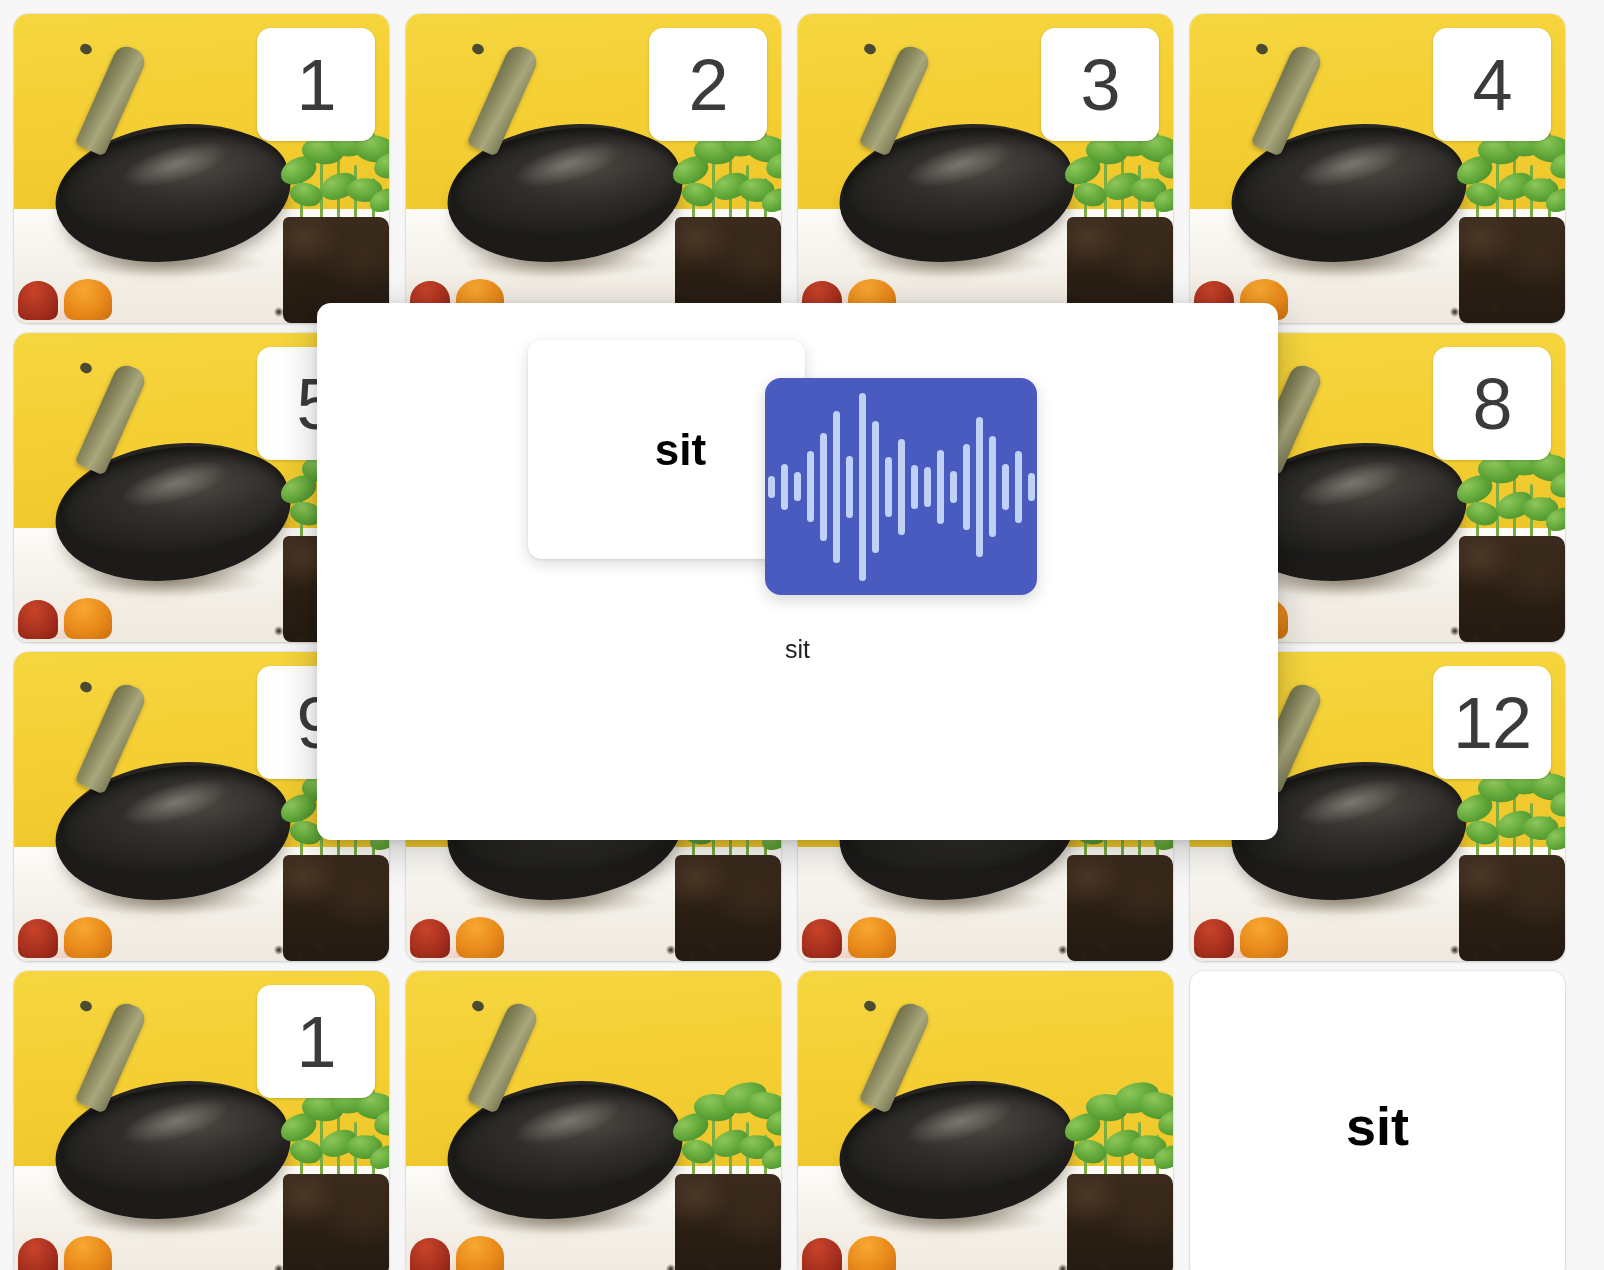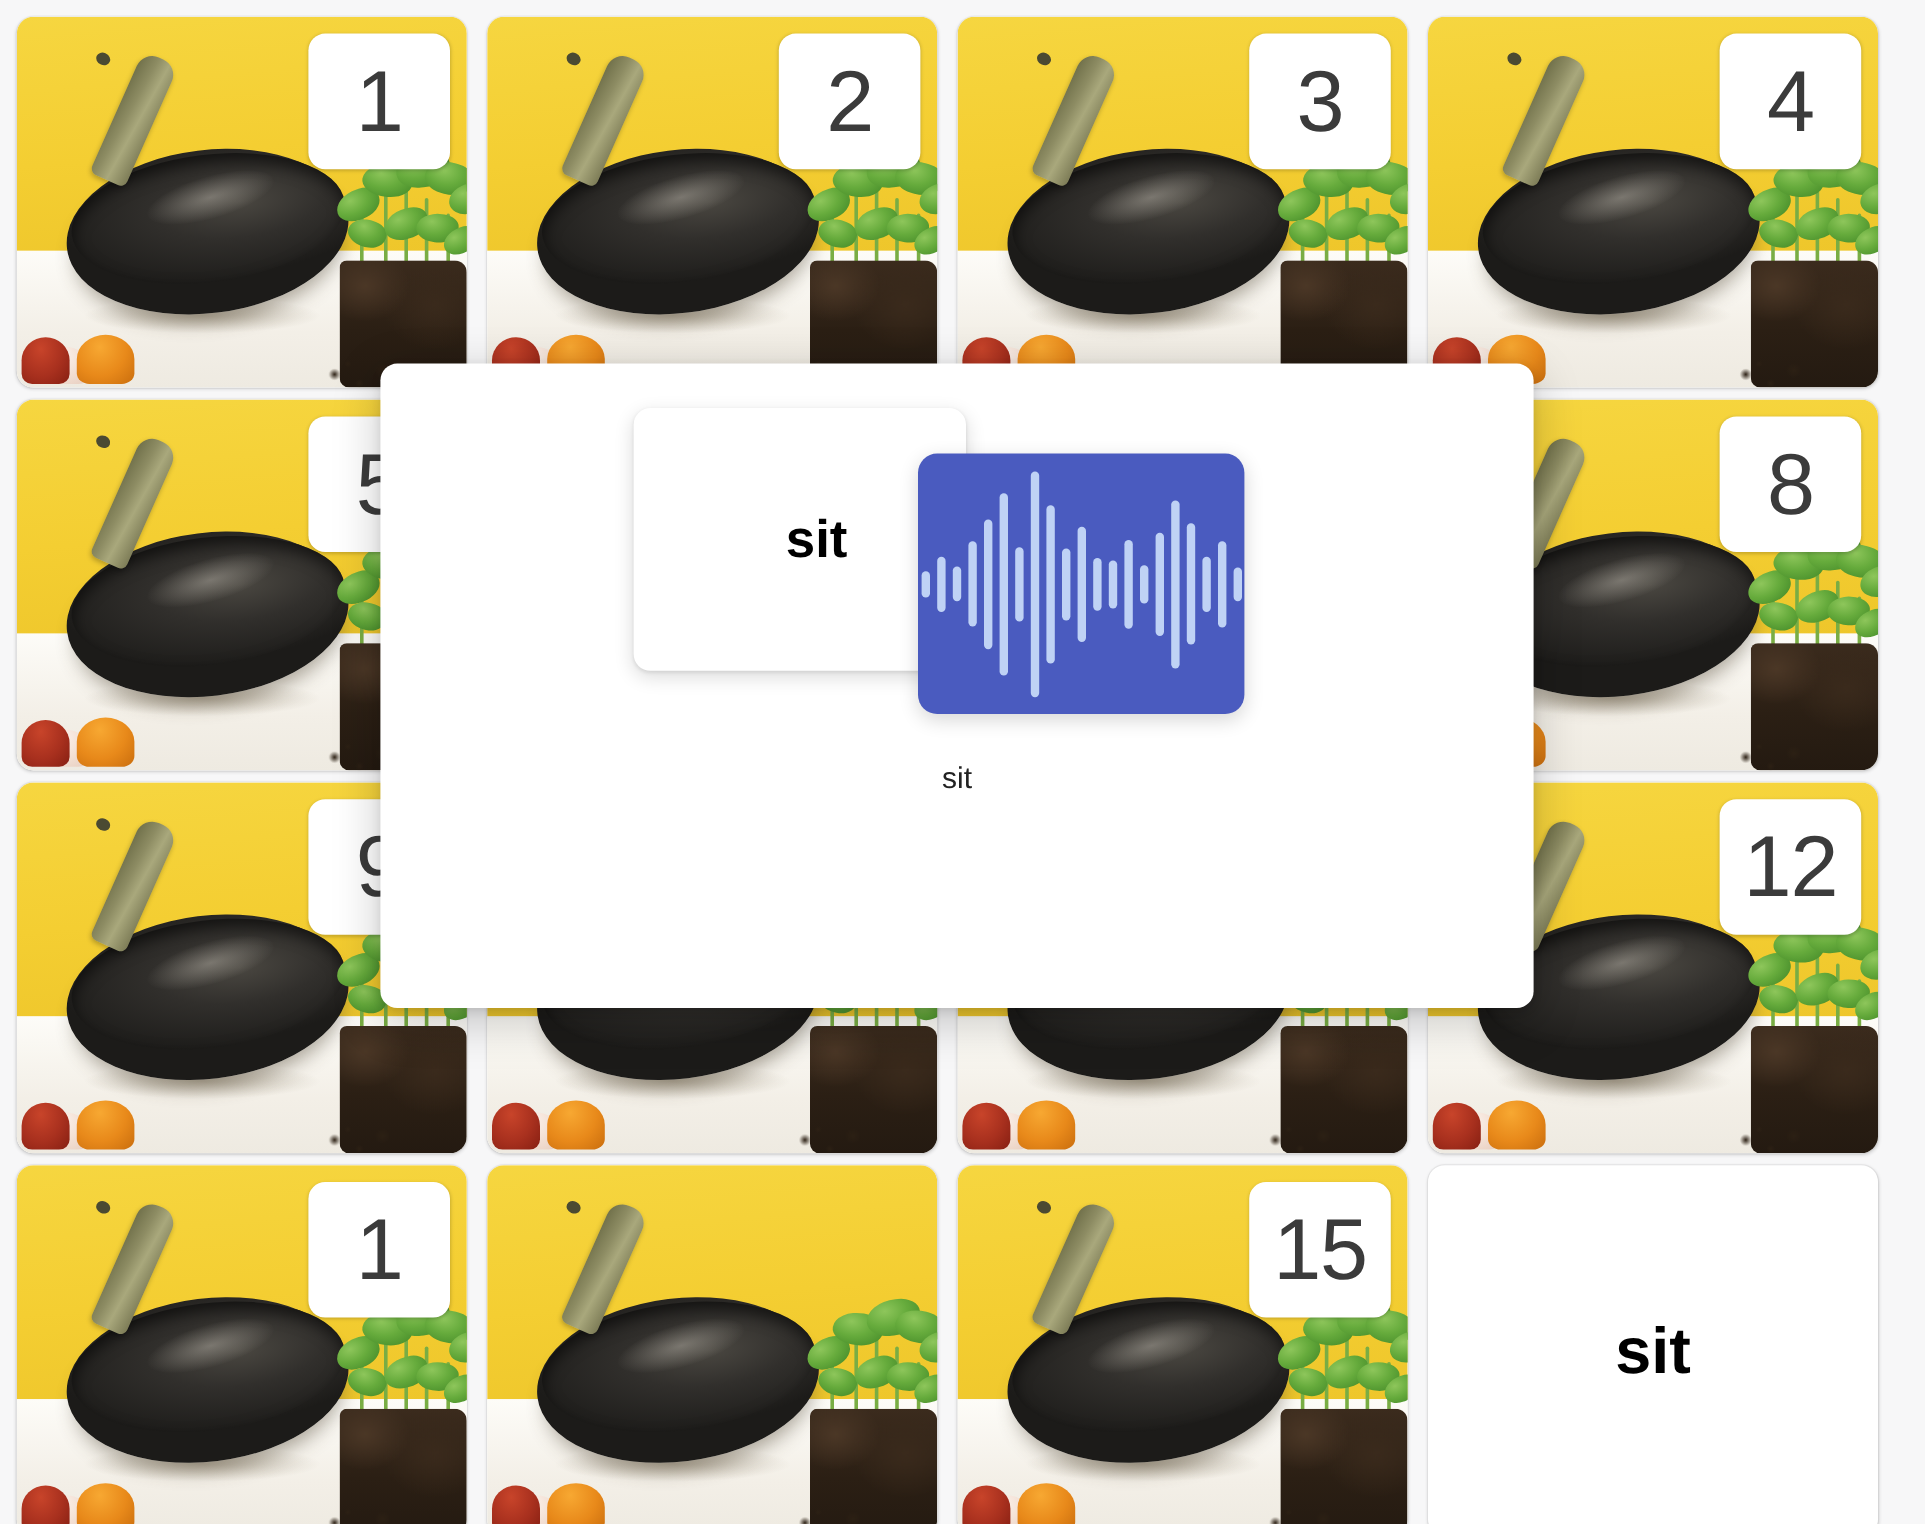--- a/index.html
+++ b/index.html
@@ -946,21 +946,20 @@
             <div class="leaf" style="left: 78%; top: 62%; width: 24%; height: 18%; transform: rotate(-20deg);"></div>
           </div>
           <div class="soil"></div>
         </div>
         <div class="spices">
           <div class="heap sp-salt"></div>
           <div class="heap sp-paprika"></div>
           <div class="heap sp-turmeric"></div>
         </div>
       </div>
-      <div class="badge">15</div>
     </div>
     <div class="card flipped">
       <span class="word">sit</span>
     </div>
   </div>
 
 <div id="overlay">
   <div id="modal">
 
     <div class="stack">

